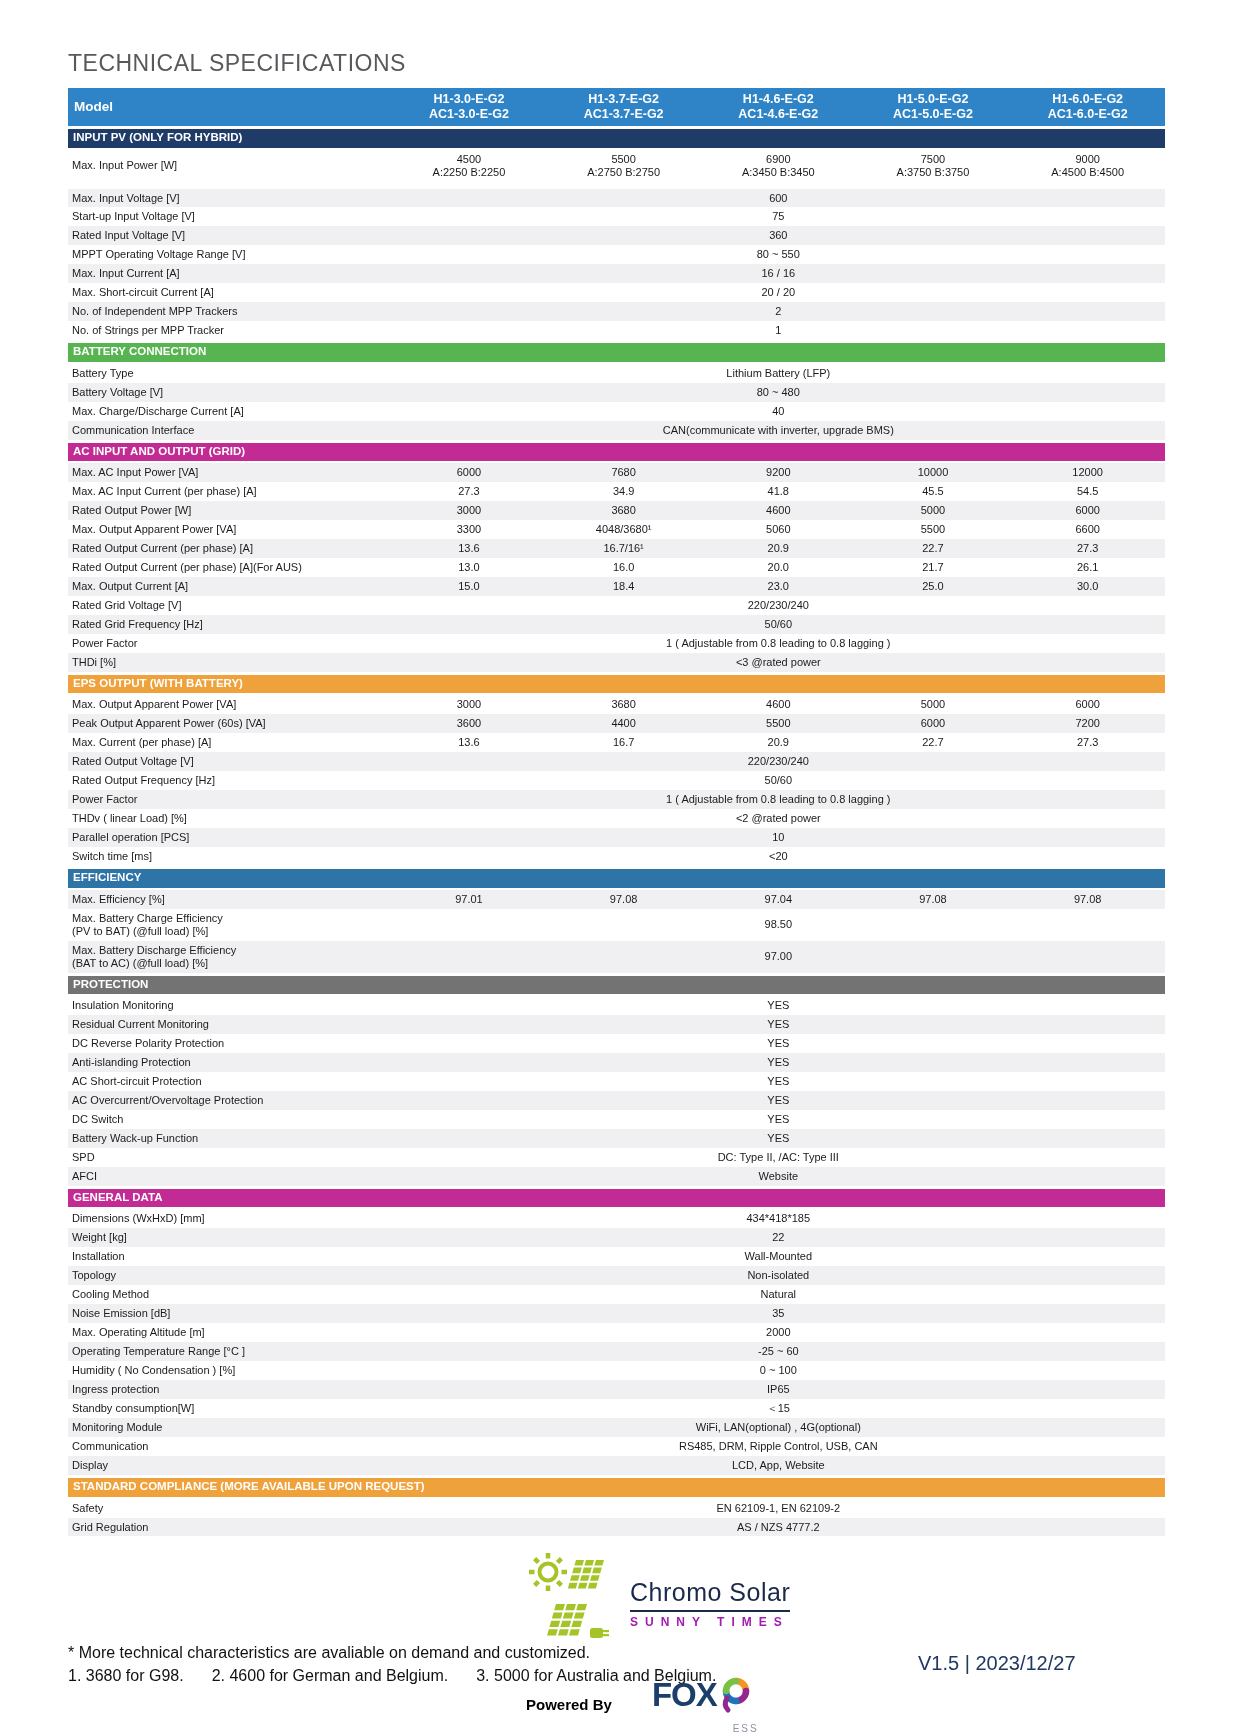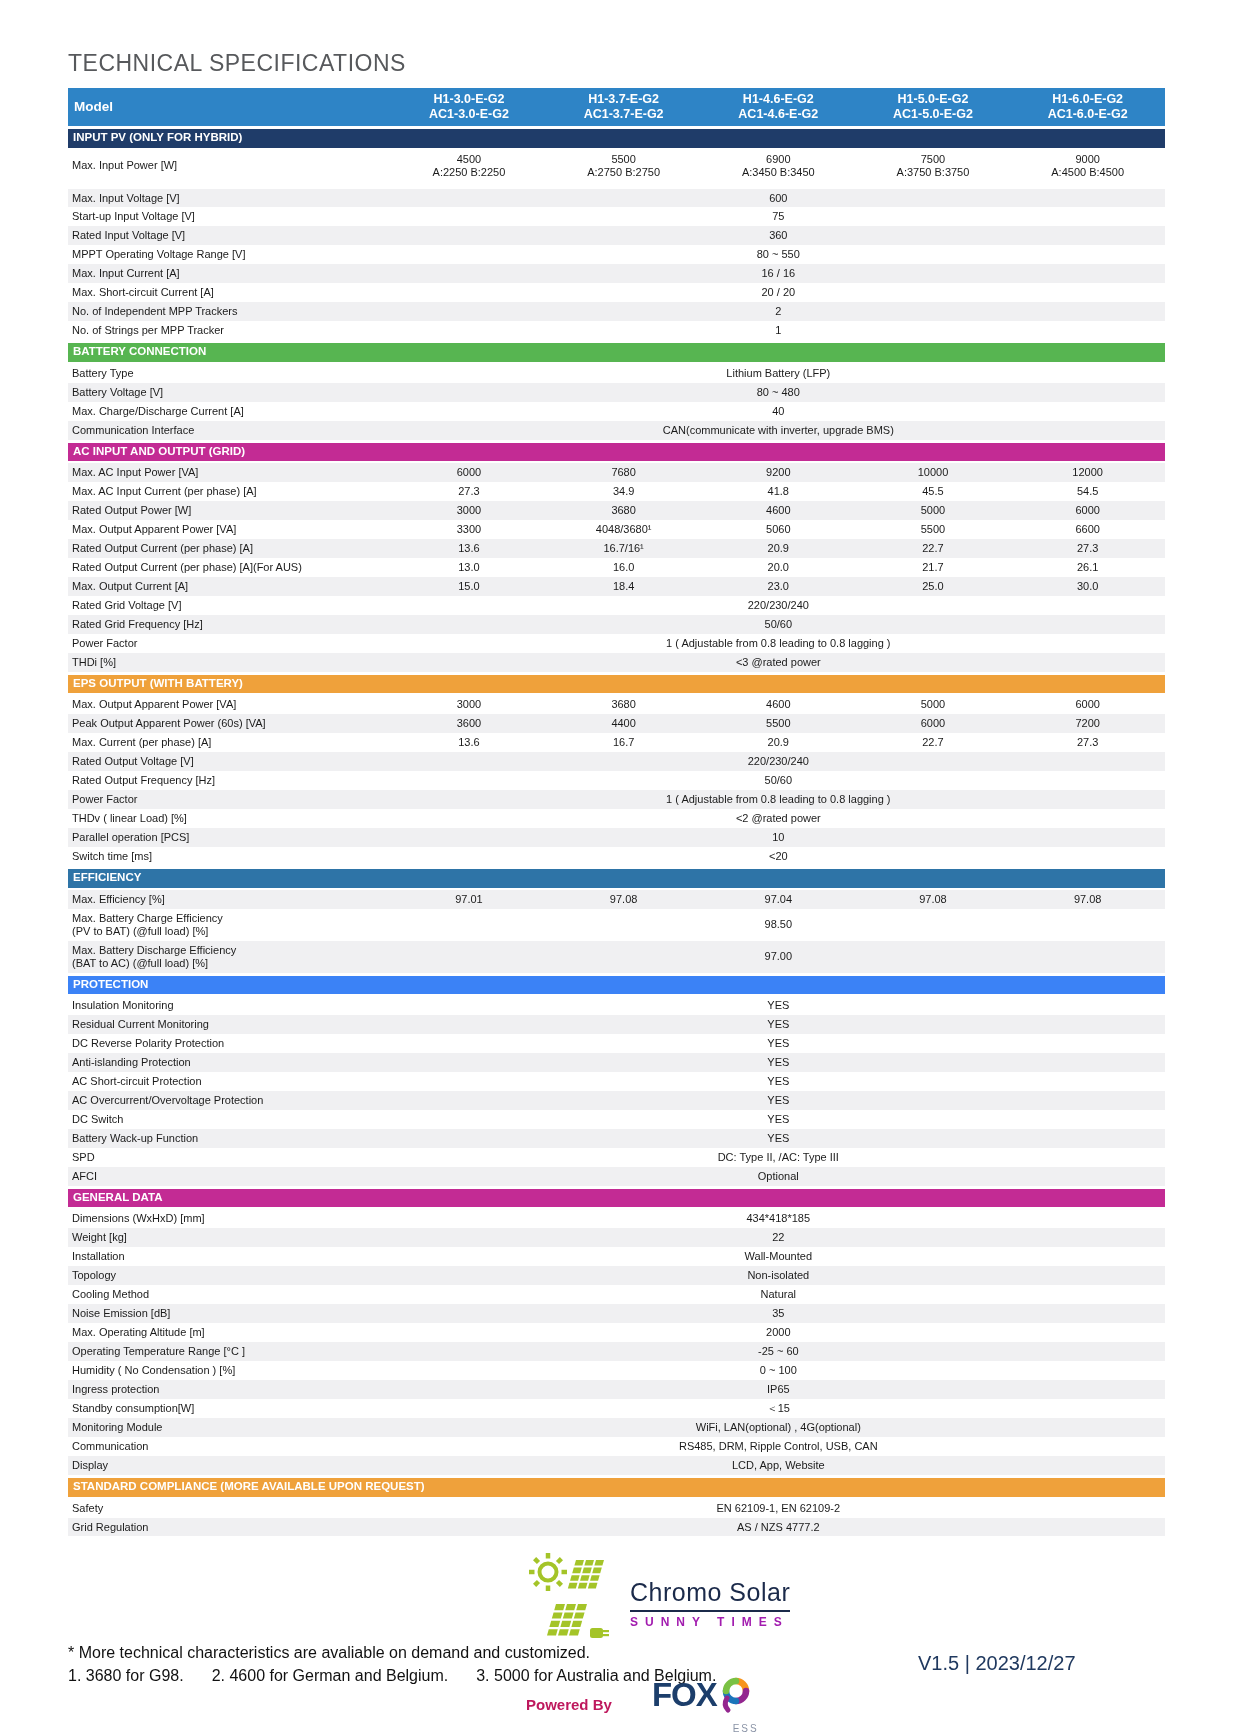--- a/index.html
+++ b/index.html
@@ -24,21 +24,21 @@
   .fn-nums{top:1667px;text-align:center;}
   .fn-nums span{margin-right:28px;}
 
   .chromo{position:absolute;left:526px;top:1552px;display:flex;align-items:center;}
   .chromo-text{margin-left:8px;}
   .chromo-name{font-size:25px;font-weight:normal;color:#1b2a4a;letter-spacing:0.5px;}
   .chromo-line{height:2px;background:#1b2a4a;margin:3px 0 3px 0;}
   .chromo-tagline{font-size:12px;letter-spacing:7px;color:#a21caf;font-weight:bold;}
 
   .powered{position:absolute;left:526px;top:1678px;display:flex;align-items:center;}
-  .powered-label{font-size:15px;font-weight:bold;color:#be185d;margin-right:40px;margin-top:8px;}
+  .powered-label{font-size:15px;font-weight:bold;color:#000000;margin-right:40px;margin-top:8px;}
   .foxwrap{position:relative;display:flex;align-items:flex-start;}
   .fox-name{font-size:33px;font-weight:bold;color:#1c3e6b;letter-spacing:-1px;line-height:1;}
   .fox-sub{position:absolute;right:-6px;bottom:-12px;font-size:10px;letter-spacing:2px;color:#8a93a6;}
 
   .version{position:absolute;left:918px;top:1652px;font-size:20px;color:#20395f;}
 </style>
 </head>
 <body>
 
 <div class="page">
@@ -483,21 +483,21 @@
           <td class="val" colspan="5">98.50</td>
         </tr>
         <tr class="stripe">
           <td class="lbl">
             <div>Max. Battery Discharge Efficiency</div>
             <div>(BAT to AC) (@full load) [%]</div>
           </td>
           <td class="val" colspan="5">97.00</td>
         </tr>
         <tr class="sec">
-          <td colspan="6" style="background: #3b82f6;">PROTECTION</td>
+          <td colspan="6" style="background: #737373;">PROTECTION</td>
         </tr>
         <tr>
           <td class="lbl">
             <div>Insulation Monitoring</div>
           </td>
           <td class="val" colspan="5">YES</td>
         </tr>
         <tr class="stripe">
           <td class="lbl">
             <div>Residual Current Monitoring</div>
@@ -543,21 +543,21 @@
         <tr>
           <td class="lbl">
             <div>SPD</div>
           </td>
           <td class="val" colspan="5">DC: Type II, /AC: Type III</td>
         </tr>
         <tr class="stripe">
           <td class="lbl">
             <div>AFCI</div>
           </td>
-          <td class="val" colspan="5">Optional</td>
+          <td class="val" colspan="5">Website</td>
         </tr>
         <tr class="sec">
           <td colspan="6" style="background: rgb(195, 43, 148);">GENERAL DATA</td>
         </tr>
         <tr>
           <td class="lbl">
             <div>Dimensions (WxHxD) [mm]</div>
           </td>
           <td class="val" colspan="5">434*418*185</td>
         </tr>

